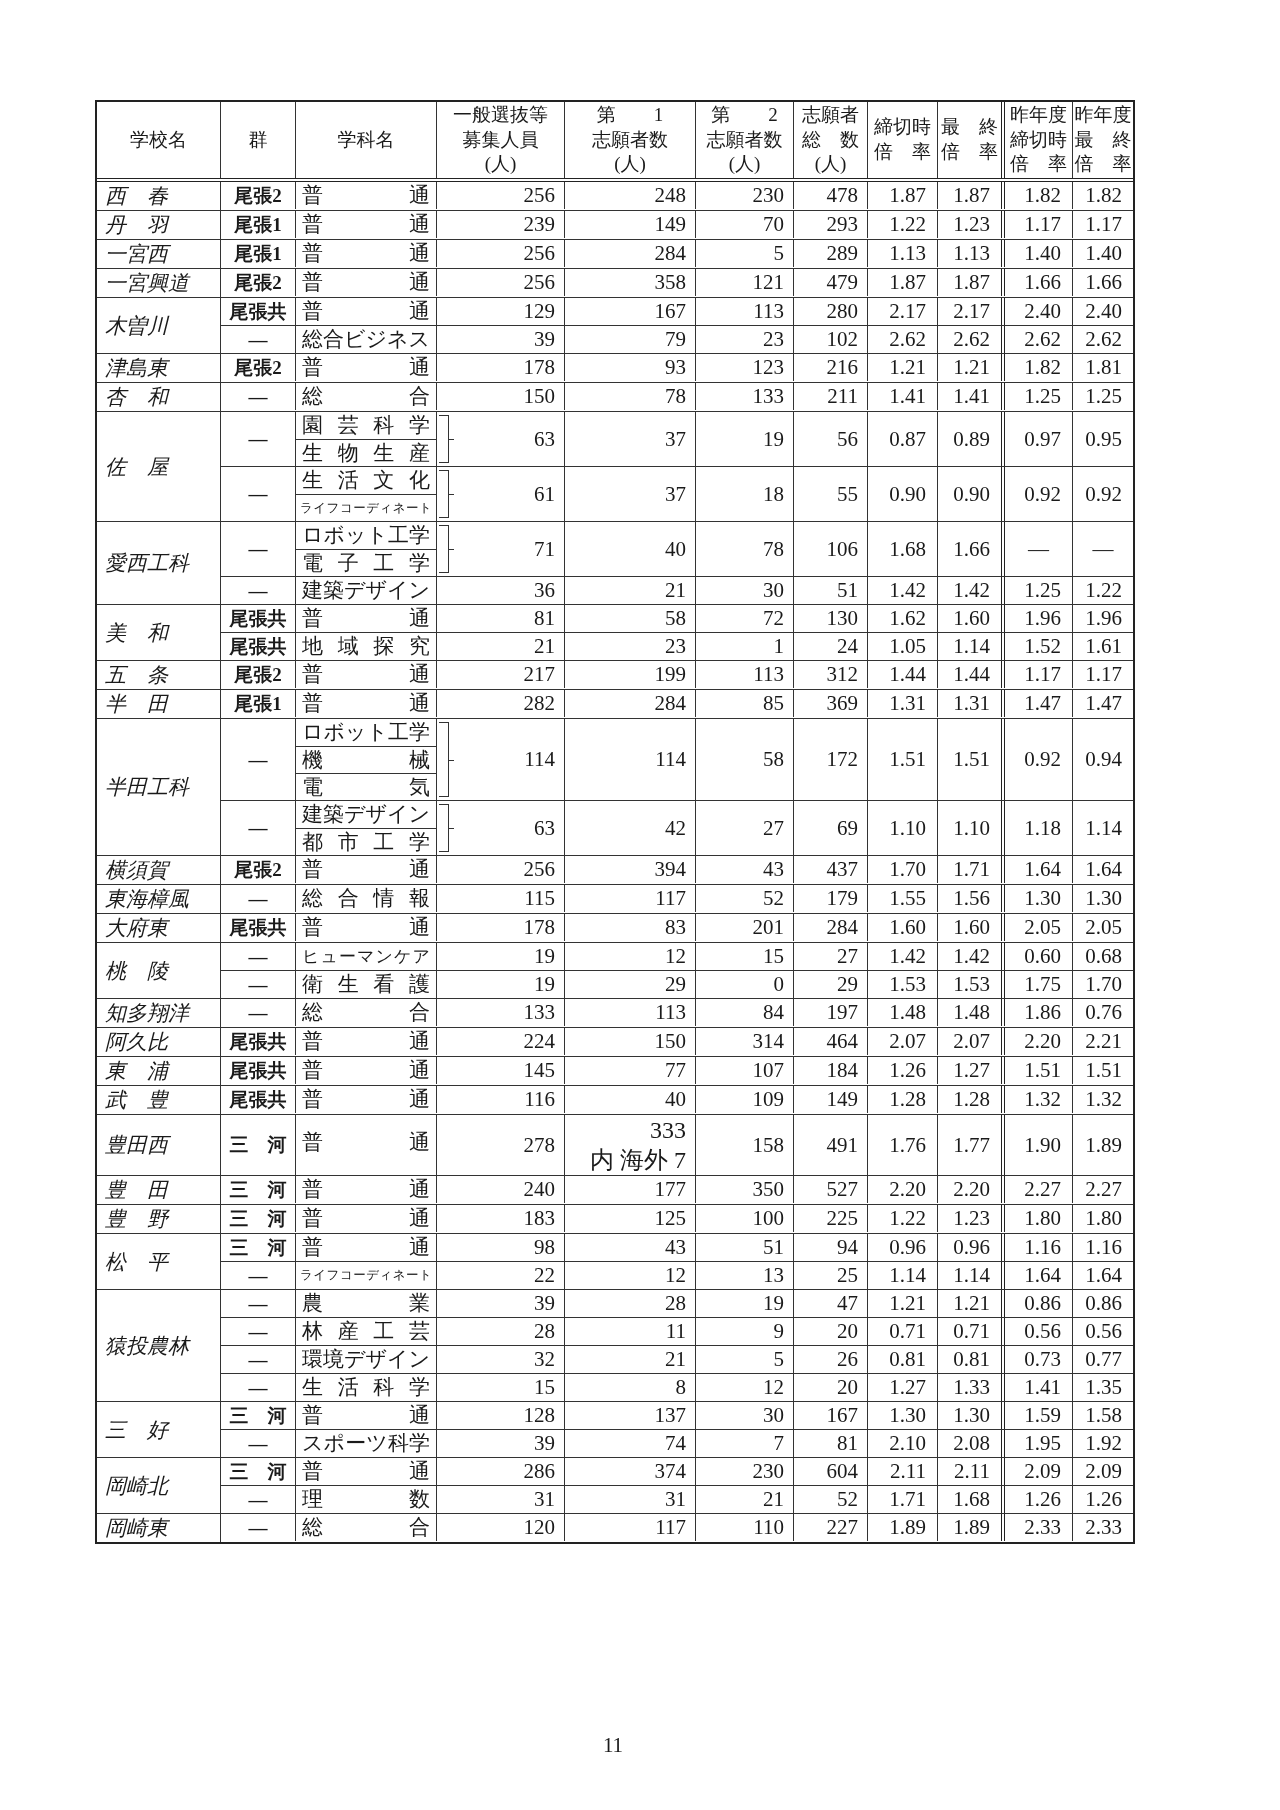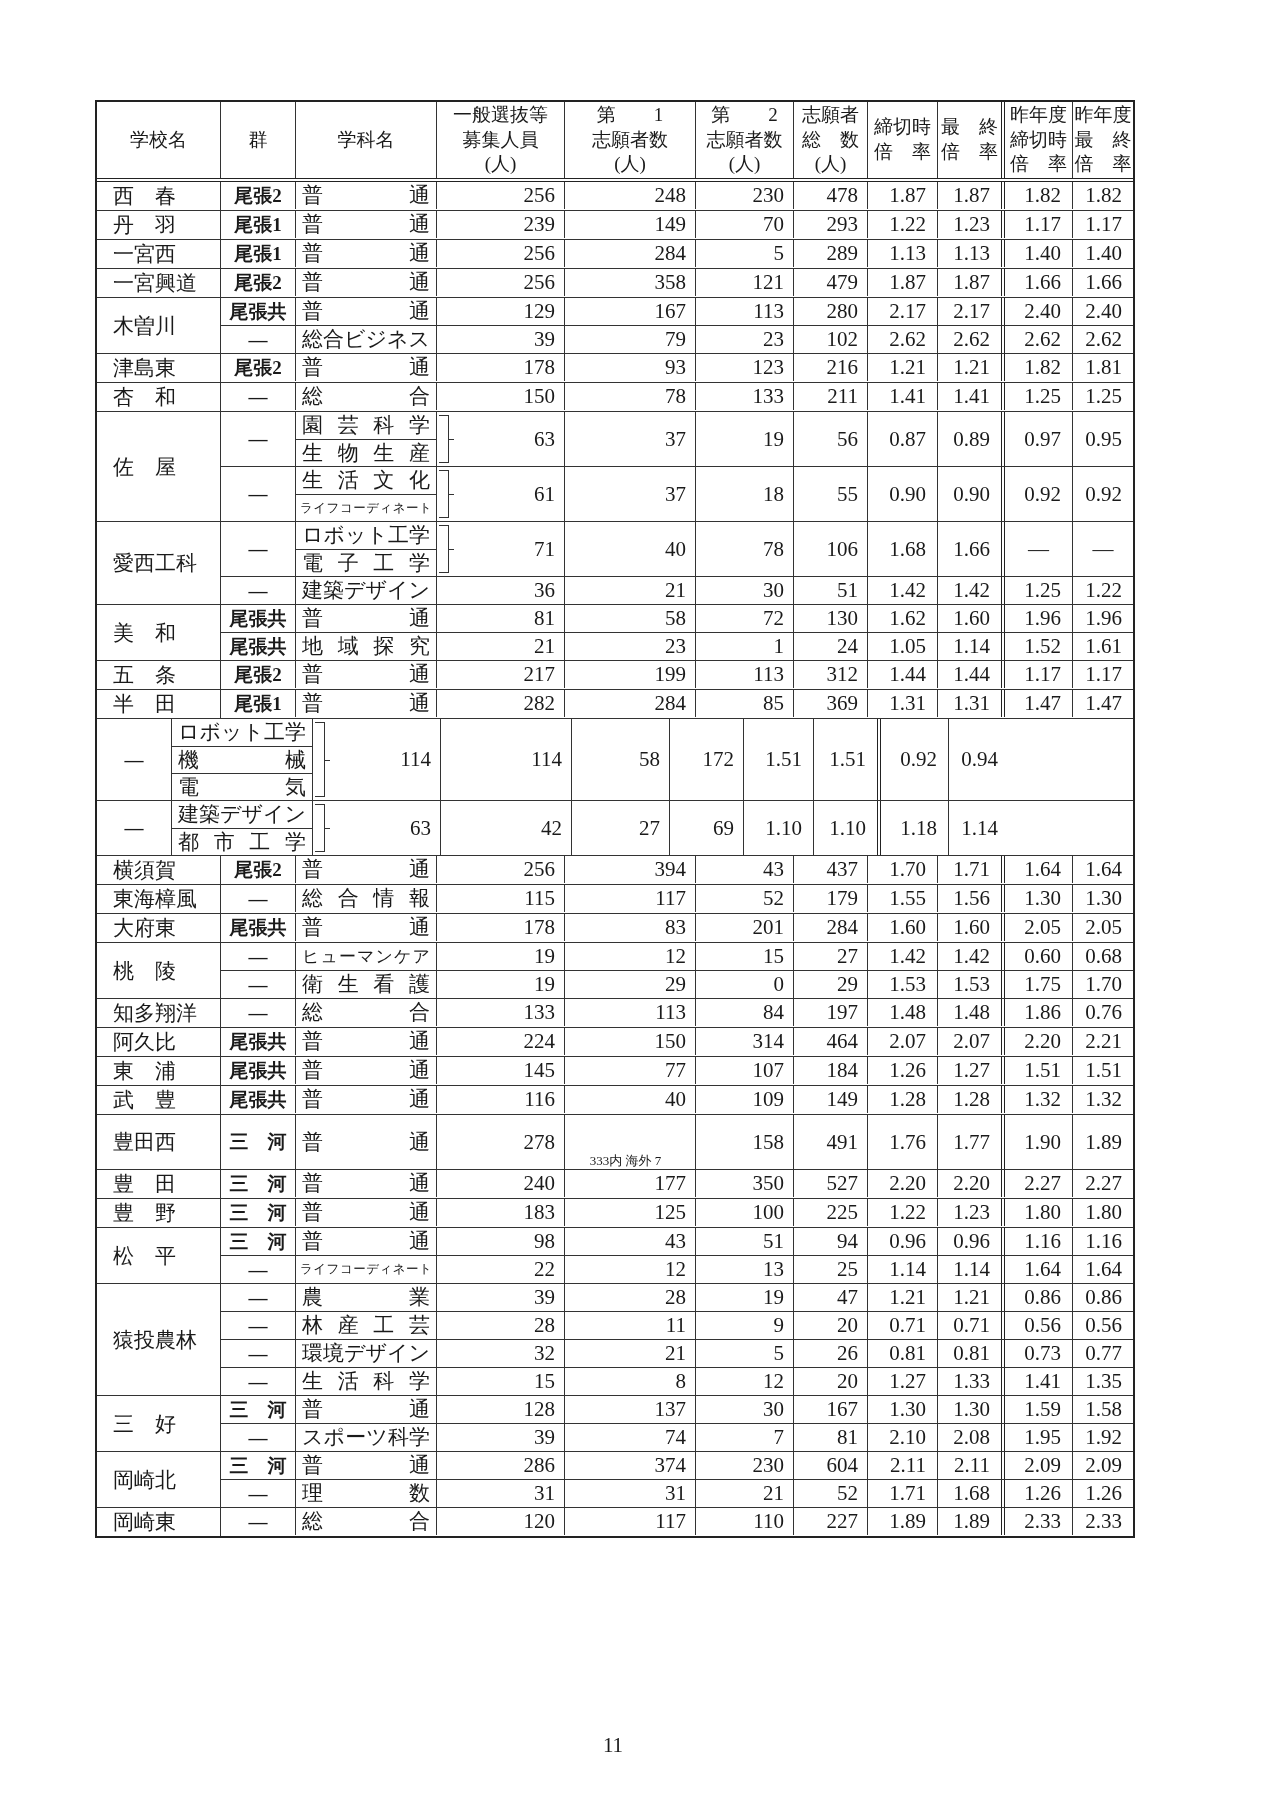--- a/index.html
+++ b/index.html
@@ -21,36 +21,36 @@
   
   .header{display:flex;border-bottom:4px double #222;height:76px;}
   .hcell{box-sizing:border-box;border-right:1px solid #333;display:flex;flex-direction:column;
          justify-content:center;align-items:center;font-size:19px;line-height:1.3;flex-shrink:0;}
   .hcell.c-lyfin{border-right:none;}
   .dbl{border-right:4px double #222 !important;}
   
   .school{display:flex;}
   .school + .school{border-top:1px solid #333;}
   .cell{box-sizing:border-box;border-right:1px solid #333;display:flex;align-items:center;flex-shrink:0;}
-  .name{padding-left:16px;font-size:21px;}
+  .name{padding-left:8px;font-size:21px;font-style:italic;}
   .rows{flex:1;display:flex;flex-direction:column;}
   .drow{display:flex;}
   .drow + .drow{border-top:1px solid #333;}
   .grp{justify-content:center;font-size:19px;padding:0;font-weight:bold;}
   .stack{display:flex;flex-direction:column;position:relative;box-sizing:border-box;border-right:1px solid #333;flex-shrink:0;}
   .dsub{height:27px;display:flex;align-items:center;justify-content:space-between;
         padding:0 6px;font-size:21px;box-sizing:border-box;line-height:1;}
   .dsub + .dsub{border-top:1px solid #333;}
   .dsub.mid{font-size:17px;}
   .dsub.small{font-size:12.5px;padding:0 4px;}
   .tall .dsub{height:54px;}
   .num{justify-content:flex-end;padding-right:9px;font-size:21px;}
   .rate{justify-content:flex-end;padding-right:11px;font-size:21px;}
   .cell.dash{justify-content:center;padding-right:0;}
-  .multi{align-items:flex-end;justify-content:center;line-height:1.25;font-size:13px;}
+  .multi{flex-direction:column;align-items:flex-end;justify-content:center;line-height:1.25;font-size:24px;}
   .c-lyfin.cell{border-right:none;}
   .bracket{position:absolute;top:3px;bottom:3px;right:-13px;width:9px;
            border:1px solid #333;border-left:none;pointer-events:none;}
   .bracket::after{content:"";position:absolute;top:50%;right:-6px;width:6px;border-top:1px solid #333;}
   .pageno{position:absolute;left:95px;width:1036px;top:1733px;text-align:center;font-size:21px;}
 </style>
 </head>
 <body>
 
 <div class="page">
@@ -476,20 +476,21 @@
               <div class="cell c-c2 num">85</div>
               <div class="cell c-tot num">369</div>
               <div class="cell c-dl rate">1.31</div>
               <div class="cell c-fin rate dbl">1.31</div>
               <div class="cell c-lydl rate">1.47</div>
               <div class="cell c-lyfin rate">1.47</div>
             </div>
           </div>
         </div>
         <div class="school">
+          <div class="cell name c-school">半田工科</div>
           <div class="rows">
             <div class="drow">
               <div class="cell grp c-group dash">—</div>
               <div class="stack c-dept">
                 <div class="dsub">
                   <span>ロ</span>
                   <span>ボ</span>
                   <span>ッ</span>
                   <span>ト</span>
                   <span>工</span>

